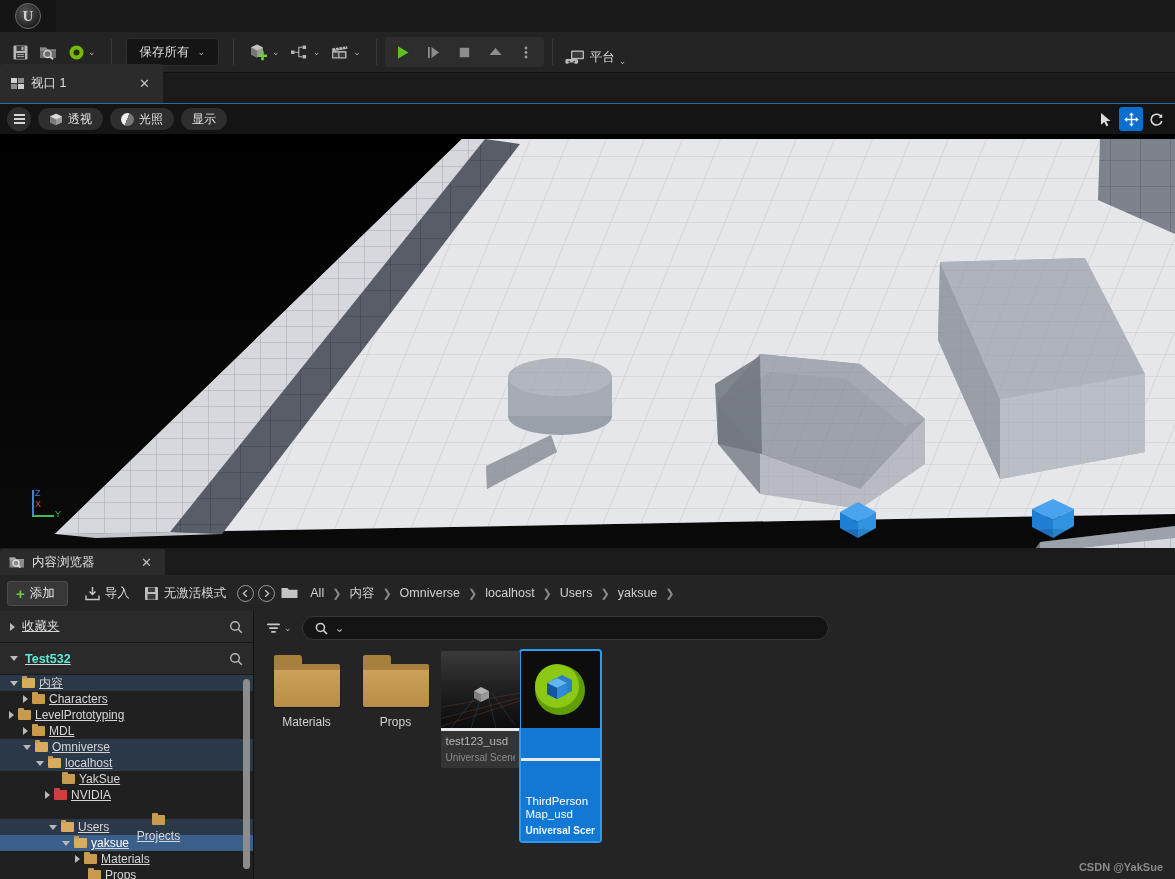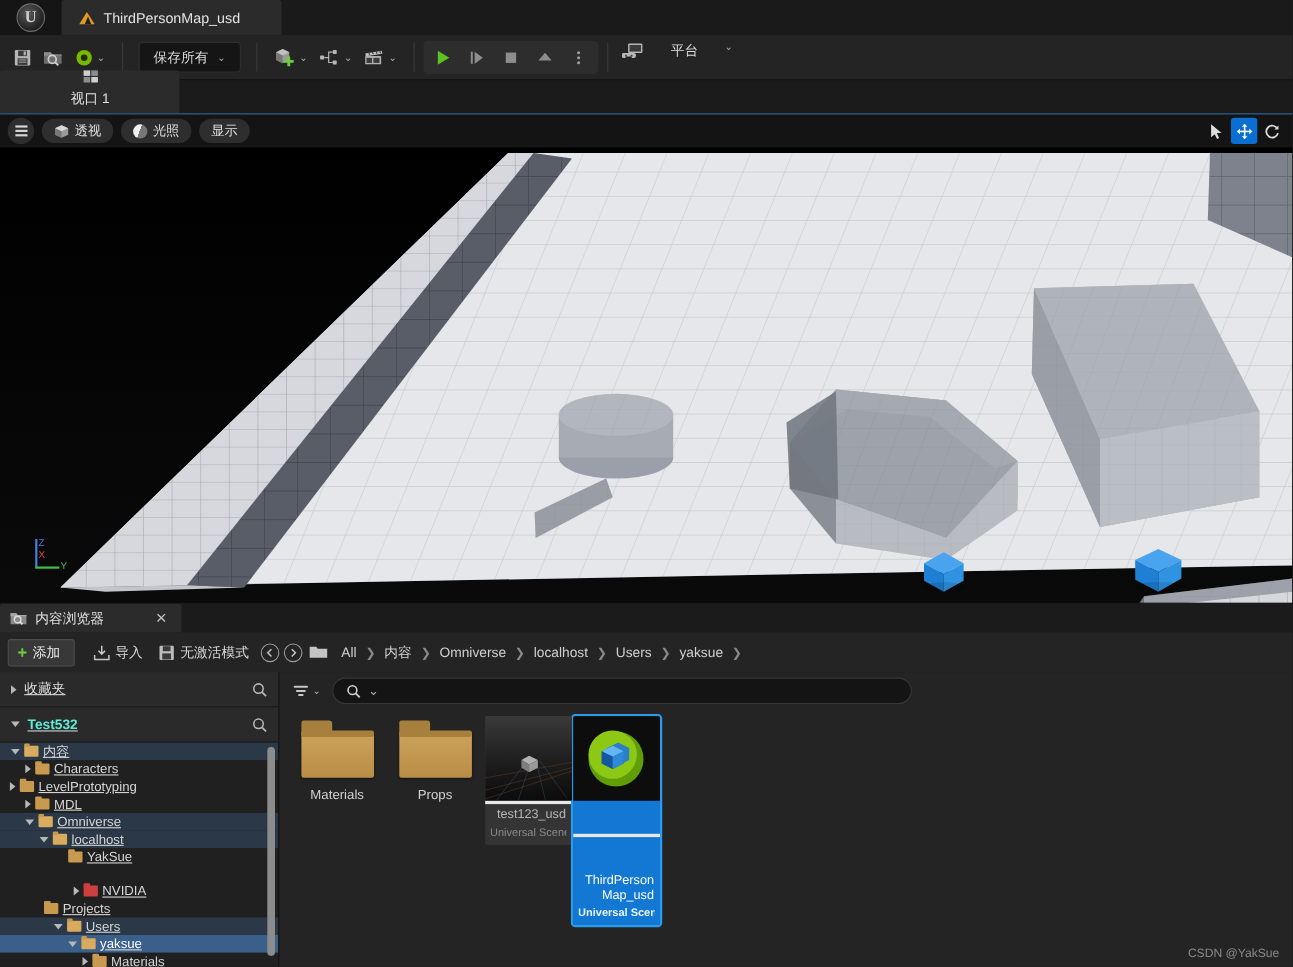--- a/index.html
+++ b/index.html
@@ -69,33 +69,33 @@
   }
   .play-group {
     display: flex; align-items: center; height: 30px; background: #2d2d2d;
     border-radius: 4px; padding: 0 2px; margin: 0 4px;
   }
   .play-btn {
     width: 31px; height: 28px; display: flex; align-items: center; justify-content: center;
     cursor: pointer; border-radius: 3px;
   }
   .plat-btn {
-    height: 28px; padding: 0 8px; display: flex; align-items: flex-start; gap: 24px;
+    height: 28px; padding: 0 8px; display: flex; align-items: flex-end; gap: 4px;
     cursor: pointer; border-radius: 3px; font-size: 12.5px; color: #dcdcdc;
   }
 
   
   .vp-tabrow {
     position: absolute; top: 73px; left: 0; width: 1175px; height: 30px;
     background: #1b1b1b; display: flex; align-items: flex-end;
   }
   .vp-tab {
     height: 39px; background: #2b2b2b; display: flex; align-items: center; gap: 7px;
     padding: 0 10px 0 11px; border-top-left-radius: 3px; border-top-right-radius: 3px;
-    min-width: 163px; cursor: pointer; flex-direction: column;
+    min-width: 163px; cursor: pointer;
   }
   .vp-tab .label { font-size: 12.5px; color: #e0e0e0; flex: 1; }
   .vp-tab .x { color: #c0c0c0; font-size: 13px; cursor: pointer; padding: 0 3px; }
   .grid-icon {
     width: 13px; height: 11px; display: grid; grid-template-columns: 6px 6px;
     grid-template-rows: 5px 5px; gap: 1px; flex: none;
   }
   .grid-icon i { background: #cfcfcf; display: block; }
   .grid-icon i:nth-child(3) { background: #8d8d8d; }
   .grid-icon i:nth-child(2) { background: #8d8d8d; }
@@ -256,51 +256,48 @@
   .tile.folder .thumb .tab {
     position: absolute; left: 0; top: 0; width: 28px; height: 12px;
     background: #a8803d; border-top-left-radius: 2px; border-top-right-radius: 3px;
   }
   .tile.folder .thumb .lip {
     position: absolute; left: 0; top: 9px; width: 66px; height: 6px;
     background: #a8803d; border-radius: 2px;
   }
   .tile .fname { font-size: 12px; color: #d2d2d2; text-align: center; }
 
-  .tile.asset { width: 80px; padding: 0; text-align: right; }
+  .tile.asset { width: 80px; padding: 0; }
   .tile.asset .card {
     width: 79px; background: #343434; border-radius: 2px; overflow: hidden;
     display: flex; flex-direction: column;
   }
   .tile.asset.selected .card { background: #1278d4; outline: 2px solid #2b9bf0; gap: 30px; }
   .tile.asset .preview { width: 79px; height: 77px; position: relative; overflow: hidden; }
   .tile.asset .uline { height: 3px; background: #e8e8e8; }
   .tile.asset .meta { padding: 4px 5px 5px 5px; }
   .tile.asset .nm { font-size: 11.5px; color: #b6b6b6; line-height: 13px; }
   .tile.asset.selected .nm { color: #fff; }
   .tile.asset .typ { font-size: 10px; color: #8b8b8b; margin-top: 4px; white-space: nowrap; overflow: hidden; }
   .tile.asset.selected .typ { color: #eaf4ff; font-weight: bold; }
 
   .watermark {
     position: absolute; right: 12px; bottom: 6px; font-size: 11px; color: #8a8a8a;
     pointer-events: none;
+    font-weight: bold;
   }
 </style>
 </head>
 <body>
 
 <div id="app">
 
   <div class="titlebar">
     <div class="ue-logo">
       <div class="circ">U</div>
-    </div>
-    <div class="maptab">
-      <span class="uicon"></span>
-      <span class="label">ThirdPersonMap_usd</span>
     </div>
   </div>
 
   <div class="toolbar">
     <div class="tb-group">
       <div class="tb-btn">
         <svg width="17" height="17" viewBox="0 0 17 17">
           <rect x="1.5" y="1.5" width="14" height="14" rx="1.2" fill="#b6b6b6"></rect>
           <rect x="4.5" y="2" width="8" height="5" fill="#3a3a3a"></rect>
           <rect x="9.5" y="2.7" width="2" height="3.6" fill="#b6b6b6"></rect>
@@ -711,26 +708,26 @@
         <div class="trow sel2" style="padding-left: 36px;">
           <span class="tri down"></span>
           <span class="fold open"></span>
           <span>localhost</span>
         </div>
         <div class="trow" style="padding-left: 49px;">
           <span style="width: 9px; height: 8px; flex: 0 0 auto;"></span>
           <span class="fold"></span>
           <span>YakSue</span>
         </div>
-        <div class="trow" style="padding-left: 67px; margin-top: 15px;">
+        <div class="trow" style="padding-left: 45px;">
           <span class="tri right"></span>
           <span class="fold red"></span>
           <span>NVIDIA</span>
         </div>
-        <div class="trow" style="padding-left: 27px;">
+        <div class="trow" style="padding-left: 78px; flex-direction: column;">
           <span style="width: 9px; height: 8px; flex: 0 0 auto;"></span>
           <span class="fold"></span>
           <span>Projects</span>
         </div>
         <div class="trow sel2" style="padding-left: 49px;">
           <span class="tri down"></span>
           <span class="fold open"></span>
           <span>Users</span>
         </div>
         <div class="trow hl" style="padding-left: 62px;">

